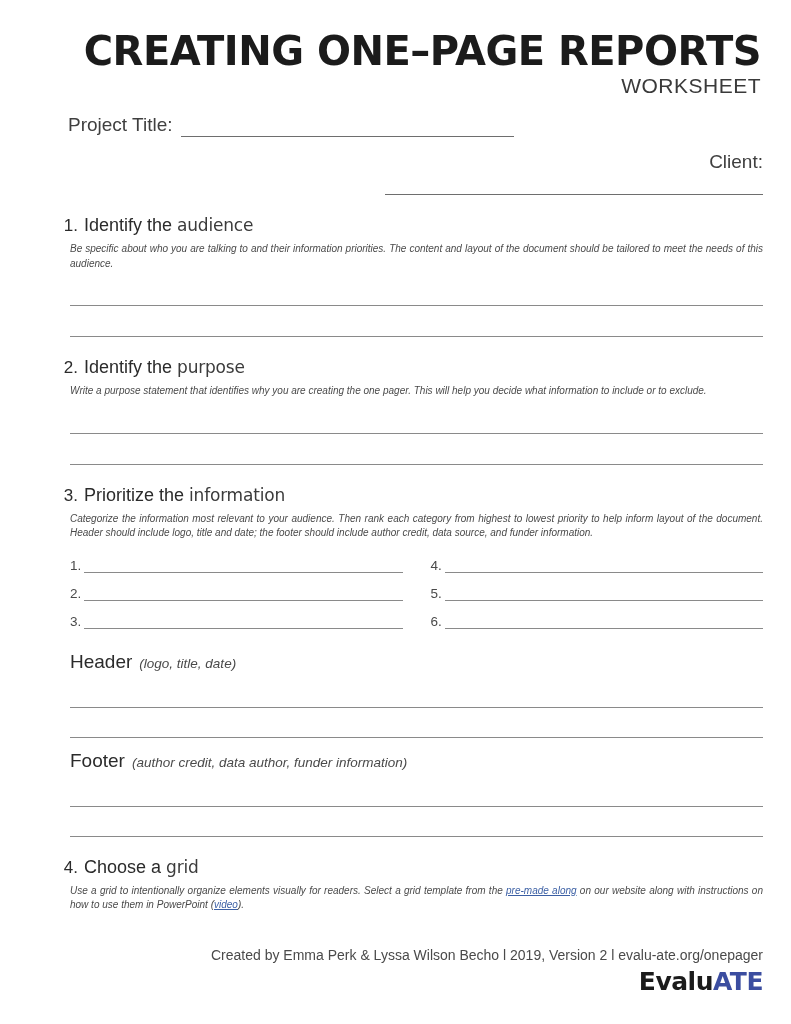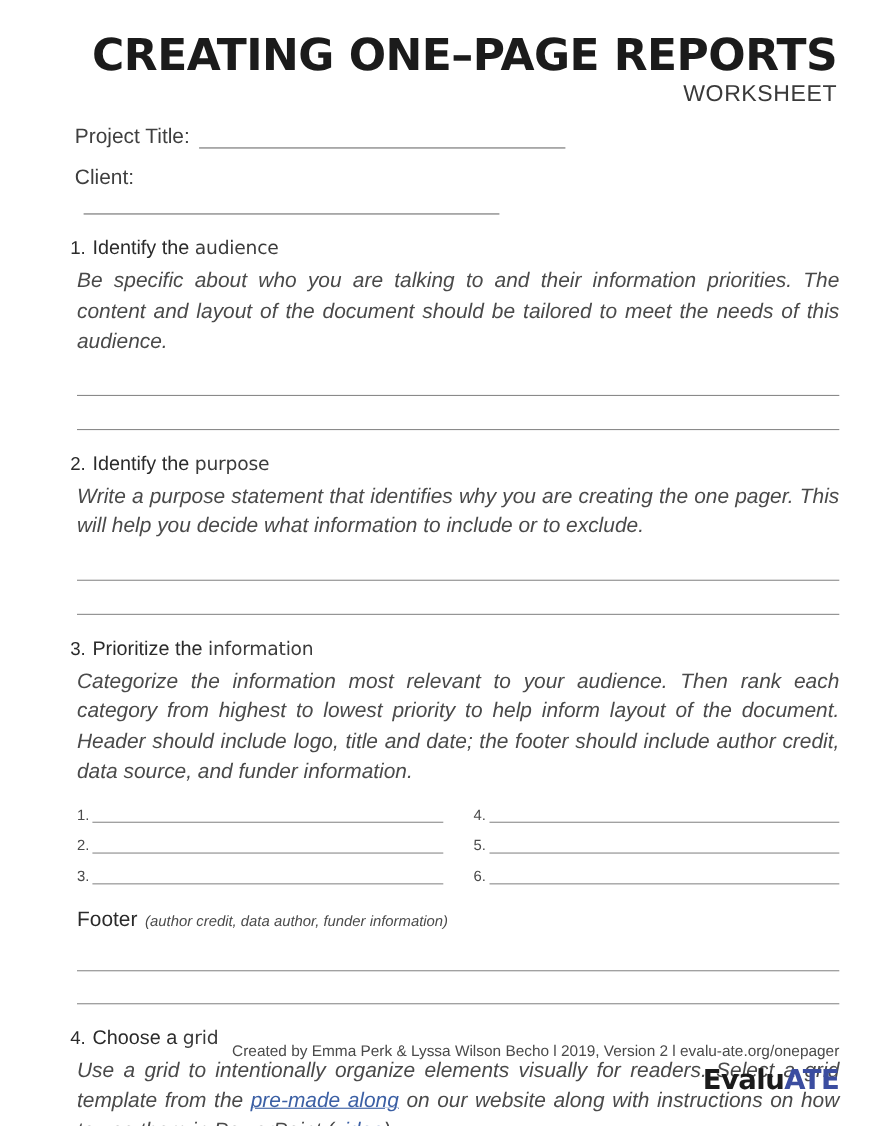--- a/index.html
+++ b/index.html
@@ -45,20 +45,21 @@
     font-weight: normal;
     font-size: 21px;
     letter-spacing: 0.5px;
     margin-top: 2px;
     color: #3a3a3a;
   }
 
   
   .field-row {
     display: flex;
+    align-items: flex-end;
     margin-top: 16px;
     padding-left: 20px;
   }
   .field-row.second { margin-top: 14px; flex-direction: column; }
   .field-label {
     font-size: 19px;
     color: #3f3f3f;
     white-space: nowrap;
     padding-bottom: 1px;
   }
@@ -89,21 +90,21 @@
     font-size: 18px;
     color: #2b2b2b;
   }
   .sec-title .hl {
     font-family: "DejaVu Sans", sans-serif;
     font-size: 17px;
     color: #3b3b3b;
     letter-spacing: -0.2px;
   }
   .sec-desc {
-    font-size: 19px;
+    font-size: 10px;
     font-style: italic;
     color: #4a4a4a;
     line-height: 1.45;
     text-align: justify;
     margin: 6px 0 0 0;
     padding-left: 22px;
     padding-right: 0px;
   }
   .write-line {
     border-bottom: 1px solid #8a8a8a;
@@ -264,20 +265,28 @@
           <span class="n">5.</span>
           <span class="ln"></span>
         </div>
         <div class="num-line">
           <span class="n">6.</span>
           <span class="ln"></span>
         </div>
       </div>
     </div>
 
+    <div class="sub-block">
+      <div class="sub-title-row">
+        <span class="sub-name">Header</span>
+        <span class="sub-hint">(logo, title, date)</span>
+      </div>
+      <div class="sub-line l1"></div>
+      <div class="sub-line l2"></div>
+    </div>
 
     <div class="sub-block">
       <div class="sub-title-row">
         <span class="sub-name">Footer</span>
         <span class="sub-hint">(author credit, data author, funder information)</span>
       </div>
       <div class="sub-line l1"></div>
       <div class="sub-line l2"></div>
     </div>
   </div>

